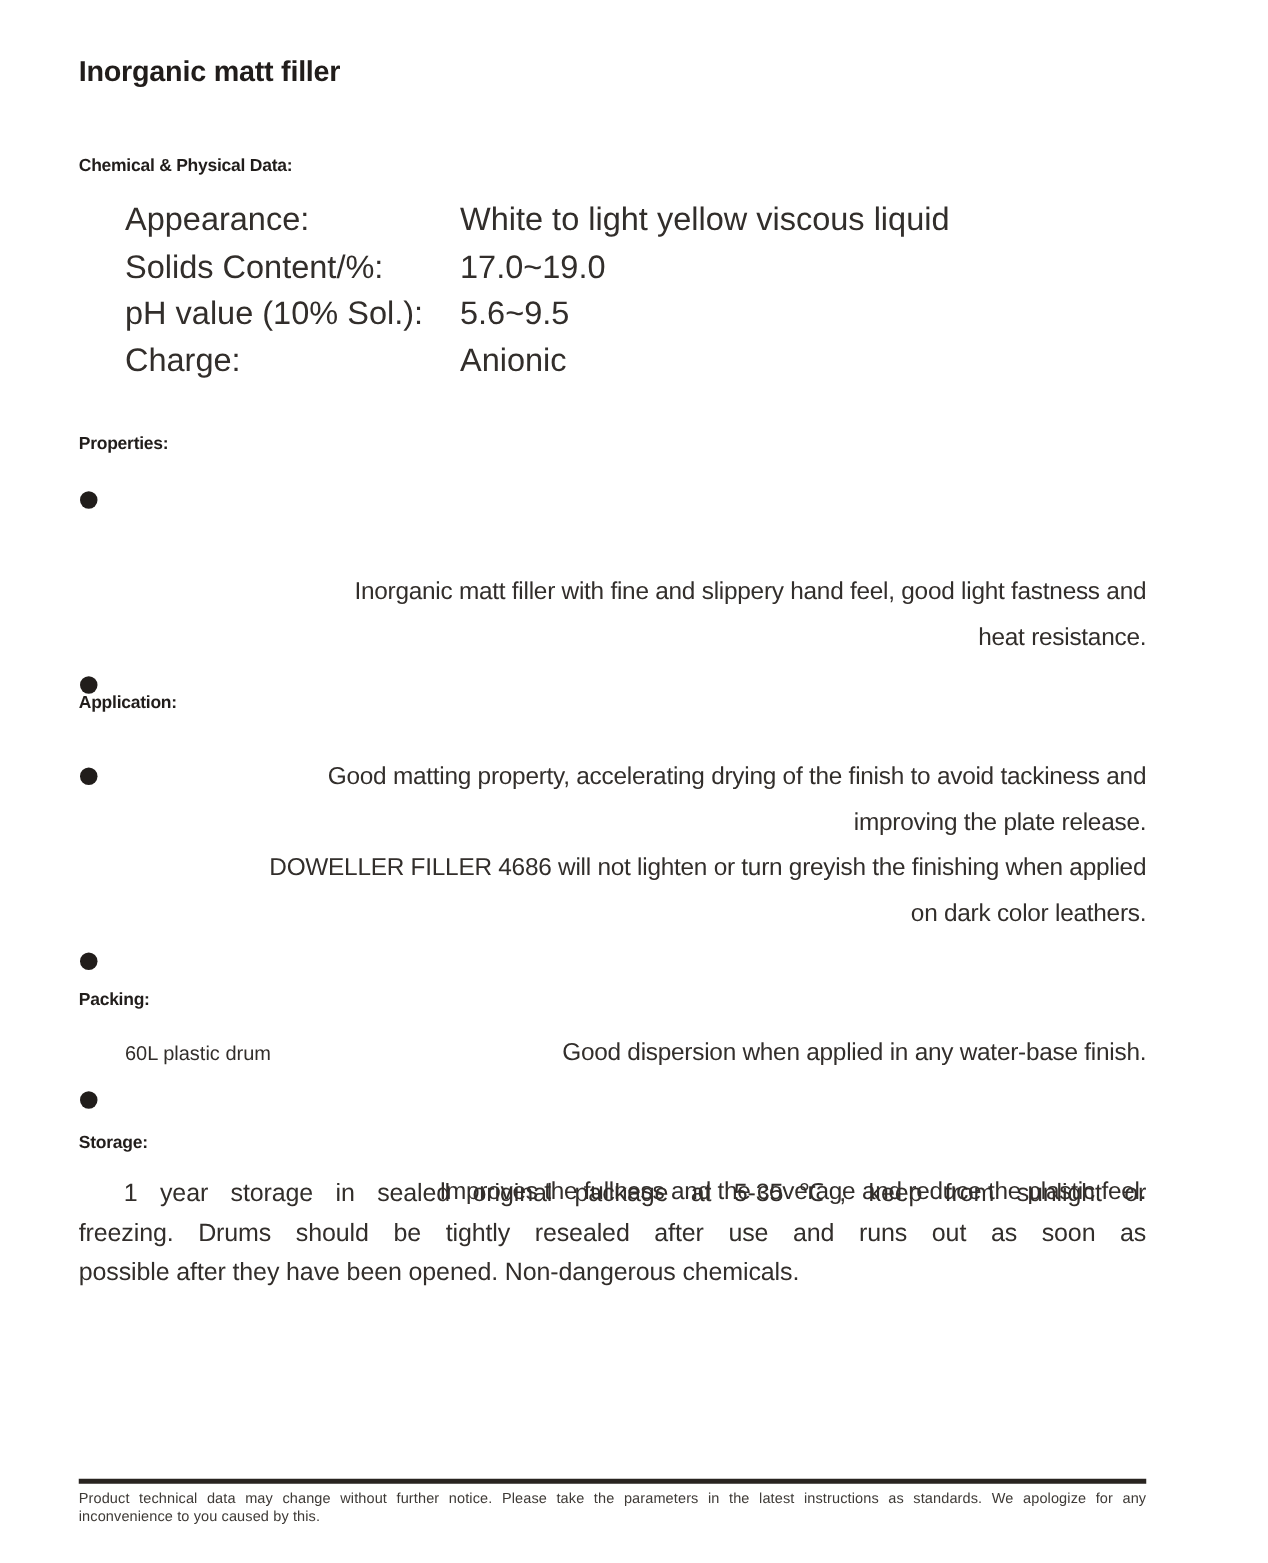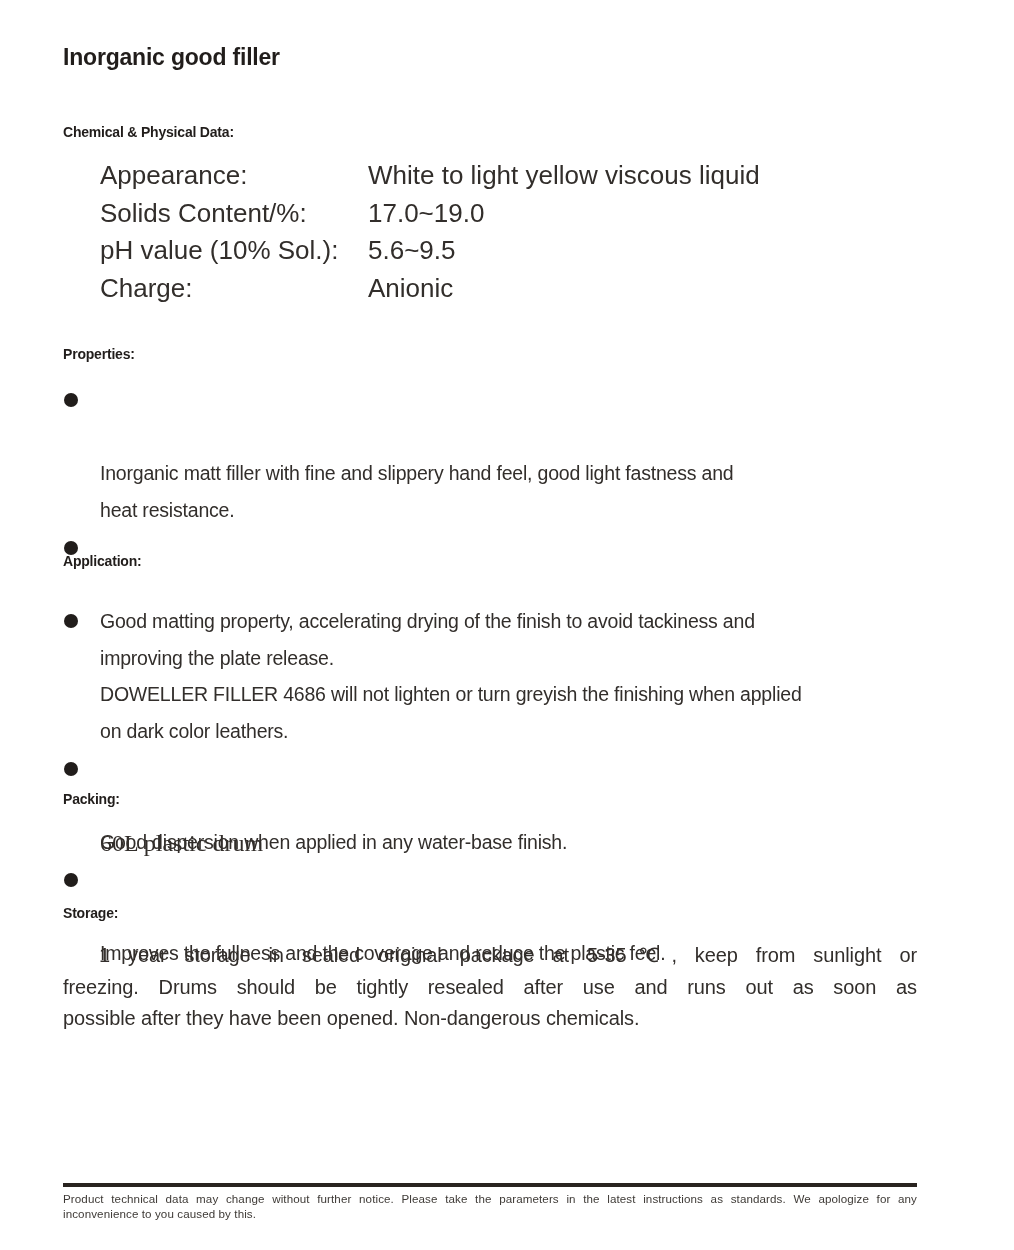--- a/index.html
+++ b/index.html
@@ -33,21 +33,21 @@
   .hd-props { top: 346px; }
   .hd-app   { top: 553px; }
   .hd-pack  { top: 791px; }
   .hd-store { top: 905px; }
 
   .rows { top: 157px; font-size: 26px; line-height: 37.5px; }
   .row  { display: flex; }
   .row .lbl { margin-left: 37px; width: 268px; }
   .row .val { flex: 1; }
 
-  .bullets { list-style: none; }
+  .bullets { list-style: none; text-align: right; }
   .bullets-props { top: 381px; }
   .bullets-app   { top: 602px; }
   .bullet {
     position: relative;
     padding-left: 37px;
     font-size: 19.5px;
     line-height: 37px;
     white-space: pre-line;
     letter-spacing: -0.2px;
   }
@@ -57,23 +57,22 @@
     top: 11.5px;
     width: 14px;
     height: 14px;
     border-radius: 50%;
     background: #211d1b;
   }
 
   .pack-text {
     top: 825px;
     padding-left: 37px;
-    font-size: 24px;
+    font-size: 16px;
     line-height: 37px;
-    font-family: Liberation Serif, serif;
   }
 
   .storage {
     top: 940px;
     font-size: 20px;
     line-height: 31.5px;
     letter-spacing: -0.1px;
   }
   .ln-j { text-align: justify; text-align-last: justify; }
   .storage .ln-first { text-indent: 36px; }
@@ -89,21 +88,21 @@
     line-height: 15.4px;
     color: #3e3a36;
     letter-spacing: 0.1px;
   }
 </style>
 </head>
 <body>
 
 <div class="page">
 
-  <h1 class="abs doc-title">Inorganic good filler</h1>
+  <h1 class="abs doc-title">Inorganic matt filler</h1>
 
   <h2 class="abs hd hd-chem">Chemical &amp; Physical Data:</h2>
 
   <div class="abs rows">
     <div class="row">
       <div class="lbl">Appearance:</div>
       <div class="val">White to light yellow viscous liquid</div>
     </div>
     <div class="row">
       <div class="lbl">Solids Content/%:</div>

